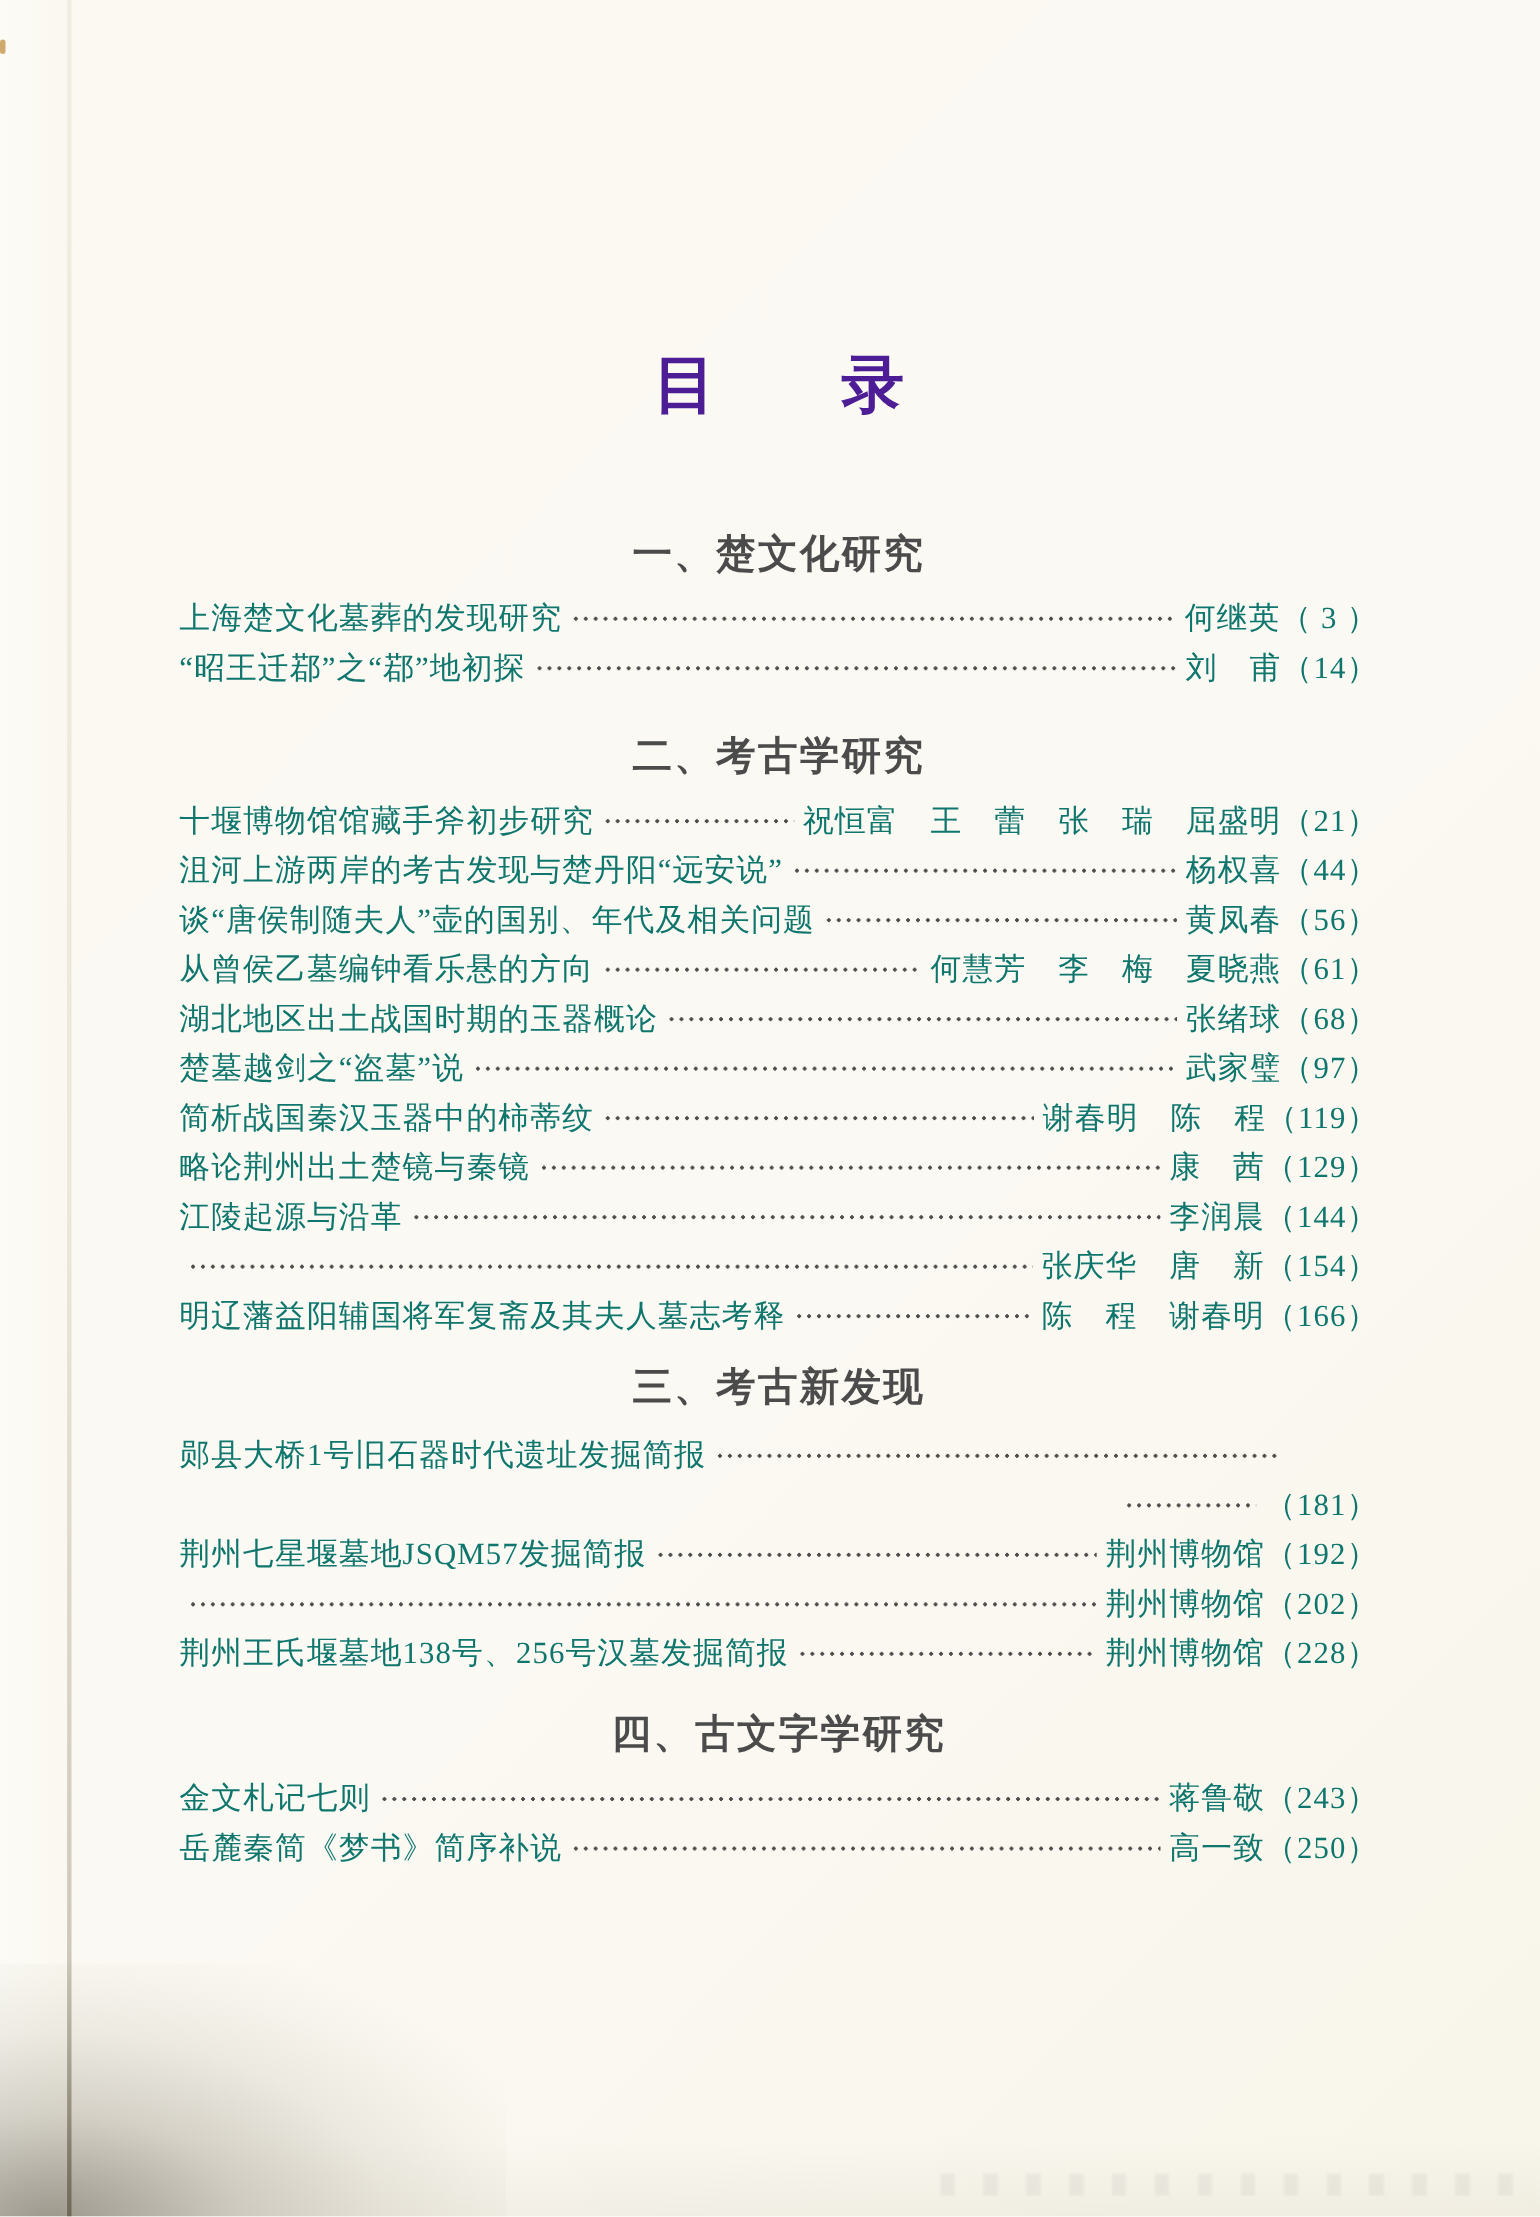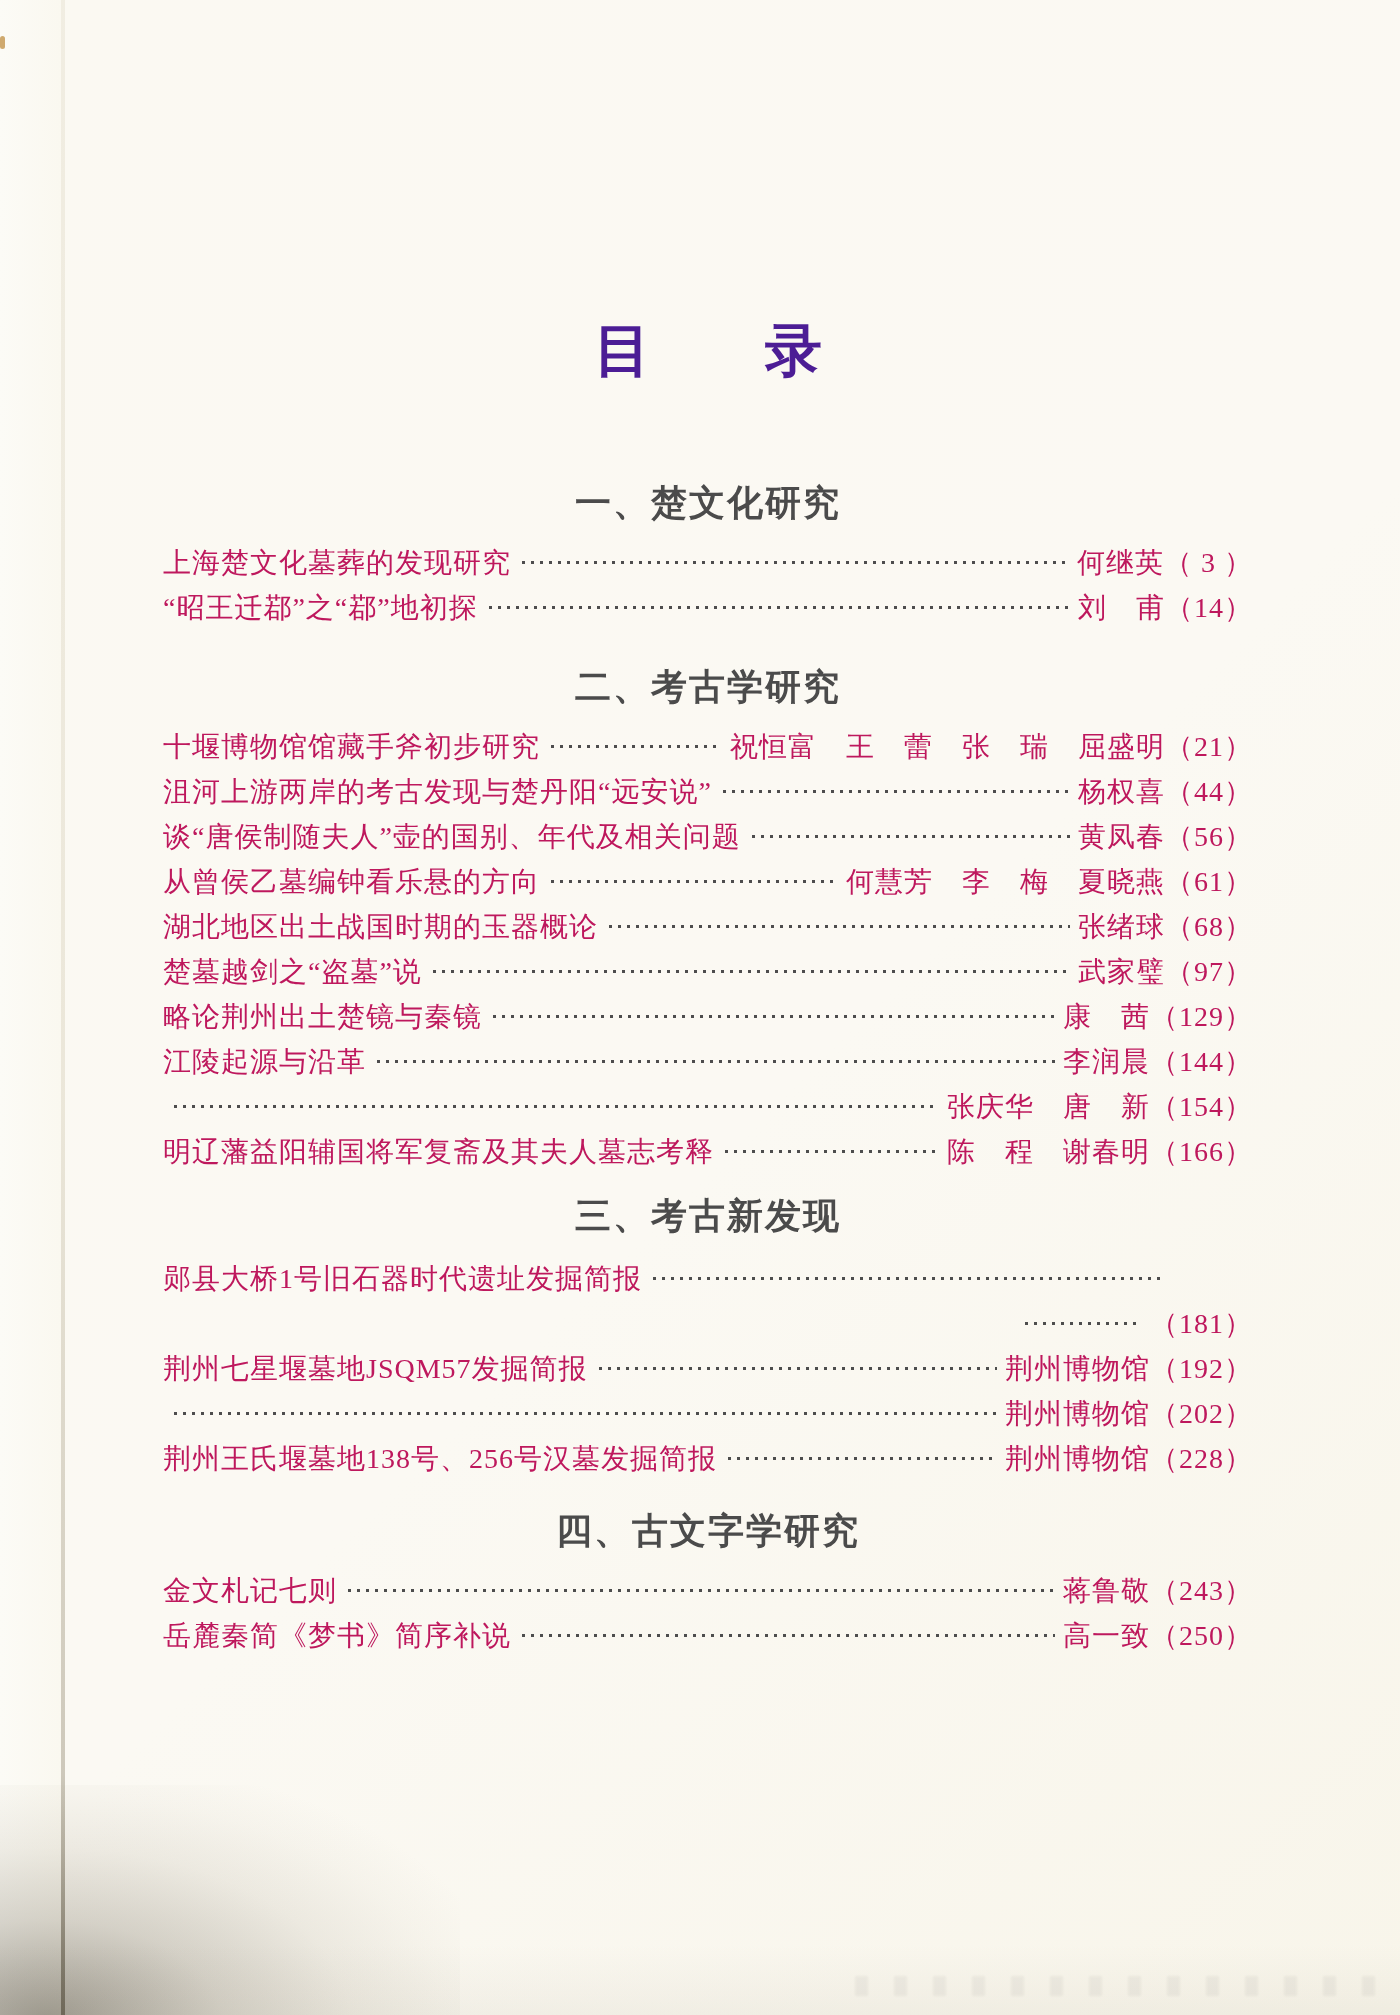--- a/index.html
+++ b/index.html
@@ -58,21 +58,21 @@
     font-family:"Liberation Sans","DejaVu Sans",sans-serif;
     font-size:36px;font-weight:bold;color:#4b4b4b;letter-spacing:2px;
   }
   .mh1{margin-top:99px;}
   .mh2{margin-top:34px;}
   .mh3{margin-top:22px;font-family:Liberation Mono, monospace;}
   .mh4{margin-top:27px;}
   .entries{margin-top:15px;}
   .entry{
     display:flex;align-items:center;height:45px;line-height:45px;
-    font-size:28px;letter-spacing:1px;color:#be185d;white-space:nowrap;
+    font-size:28px;letter-spacing:1px;color:#0f766e;white-space:nowrap;
   }
   .entry .t{flex:0 0 auto;}
   .leader{
     flex:1 1 auto;align-self:stretch;margin:0 8px;min-width:18px;
     background:radial-gradient(circle,#4d4d4d 1.6px,rgba(0,0,0,0) 1.8px) left center/9px 9px repeat-x;
   }
   .leader-short{margin-right:92px;}
   .leader-fixed{flex:0 0 120px;align-self:stretch;margin:0 8px 0 0;
     background:radial-gradient(circle,#4d4d4d 1.6px,rgba(0,0,0,0) 1.8px) left center/9px 9px repeat-x;}
   .cont{justify-content:flex-end;}
@@ -141,20 +141,26 @@
       <span class="a">张绪球</span>
       <span class="p">（68）</span>
     </div>
     <div class="entry">
       <span class="t">楚墓越剑之“盗墓”说</span>
       <span class="leader"></span>
       <span class="a">武家璧</span>
       <span class="p">（97）</span>
     </div>
     <div class="entry">
+      <span class="t">简析战国秦汉玉器中的柿蒂纹</span>
+      <span class="leader"></span>
+      <span class="a">谢春明　陈　程</span>
+      <span class="p">（119）</span>
+    </div>
+    <div class="entry">
       <span class="t">略论荆州出土楚镜与秦镜</span>
       <span class="leader"></span>
       <span class="a">康　茜</span>
       <span class="p">（129）</span>
     </div>
     <div class="entry">
       <span class="t">江陵起源与沿革</span>
       <span class="leader"></span>
       <span class="a">李润晨</span>
       <span class="p">（144）</span>

